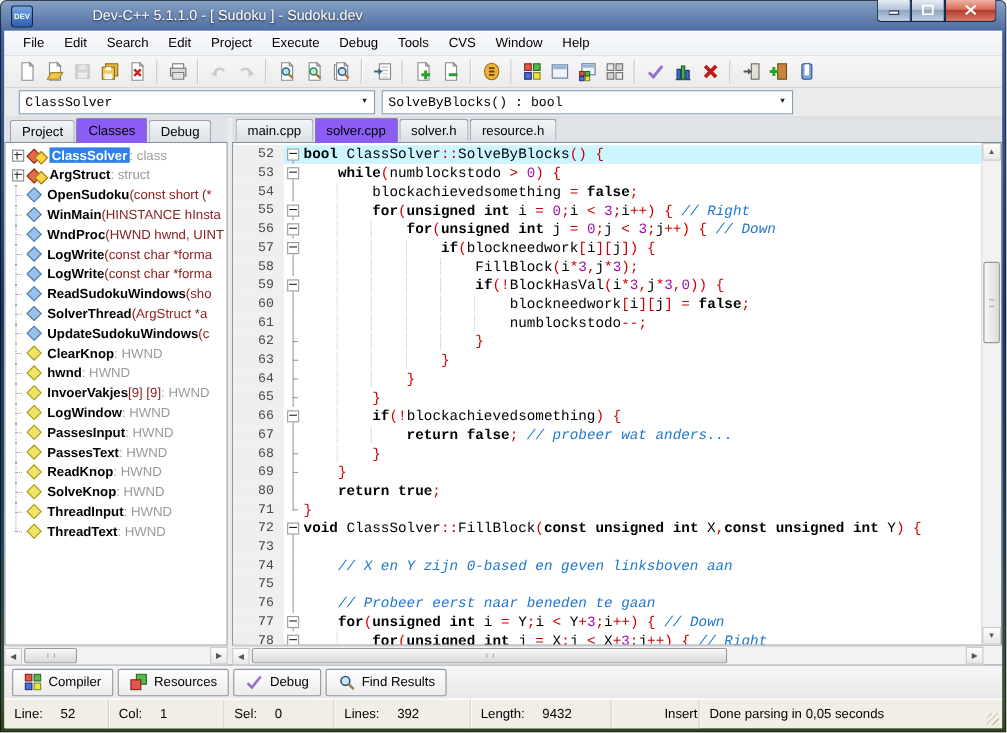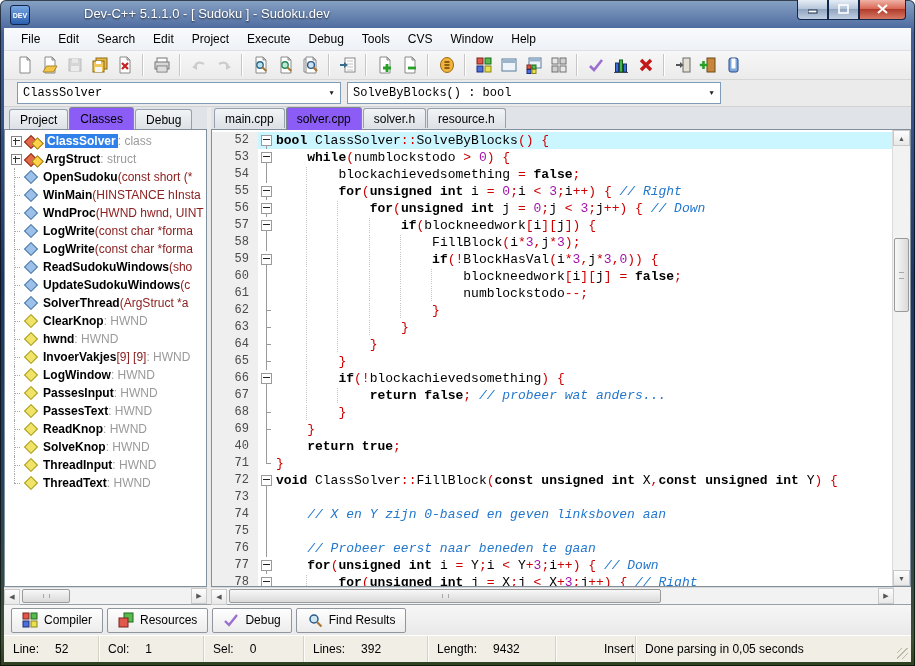--- a/index.html
+++ b/index.html
@@ -440,28 +440,28 @@
             </div>
             <div class="trow">
               <div class="conn"></div>
               <div class="icon-func"></div>
               <span class="tname">ReadSudokuWindows</span>
               <span class="targs"> (sho</span>
             </div>
             <div class="trow">
               <div class="conn"></div>
               <div class="icon-func"></div>
+              <span class="tname">SolverThread</span>
+              <span class="targs"> (ArgStruct *a</span>
+            </div>
+            <div class="trow">
+              <div class="conn"></div>
+              <div class="icon-func"></div>
               <span class="tname">UpdateSudokuWindows</span>
               <span class="targs"> (c</span>
-            </div>
-            <div class="trow">
-              <div class="conn"></div>
-              <div class="icon-func"></div>
-              <span class="tname">SolverThread</span>
-              <span class="targs"> (ArgStruct *a</span>
             </div>
             <div class="trow">
               <div class="conn"></div>
               <div class="icon-var"></div>
               <span class="tname">ClearKnop</span>
               <span class="ttype"> : HWND</span>
             </div>
             <div class="trow">
               <div class="conn"></div>
               <div class="icon-var"></div>
@@ -669,21 +669,21 @@
               </div>
               <div class="crow">
                 <span class="lnum">69</span>
                 <span class="fold">
                   <span class="vl"></span>
                   <span class="hst"></span>
                 </span>
                 <pre><span class="ind">    </span><span class="op">}</span></pre>
               </div>
               <div class="crow">
-                <span class="lnum">40</span>
+                <span class="lnum">80</span>
                 <span class="fold">
                   <span class="vl"></span>
                 </span>
                 <pre><span class="ind">    </span><span class="kw">return</span> <span class="kw">true</span><span class="op">;</span></pre>
               </div>
               <div class="crow">
                 <span class="lnum">71</span>
                 <span class="fold">
                   <span class="vl vlt"></span>
                   <span class="hst"></span>

